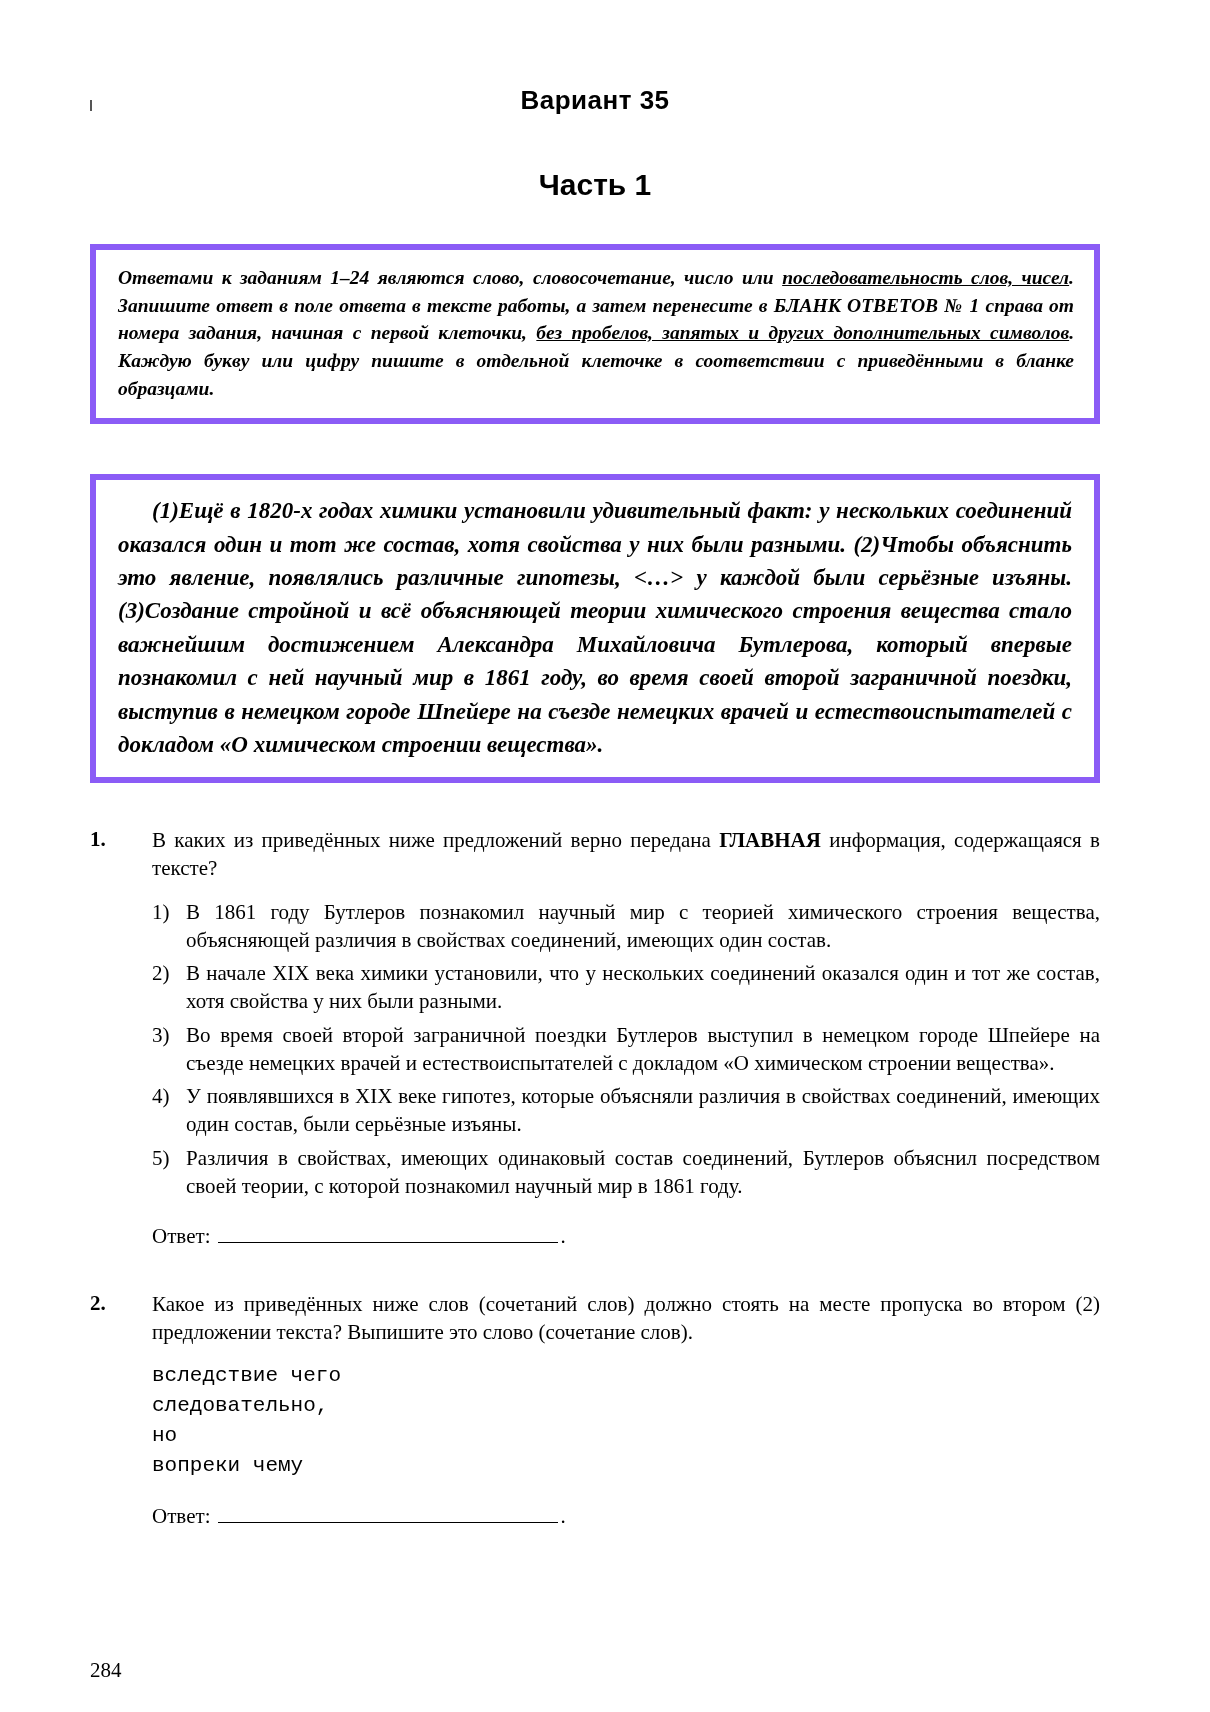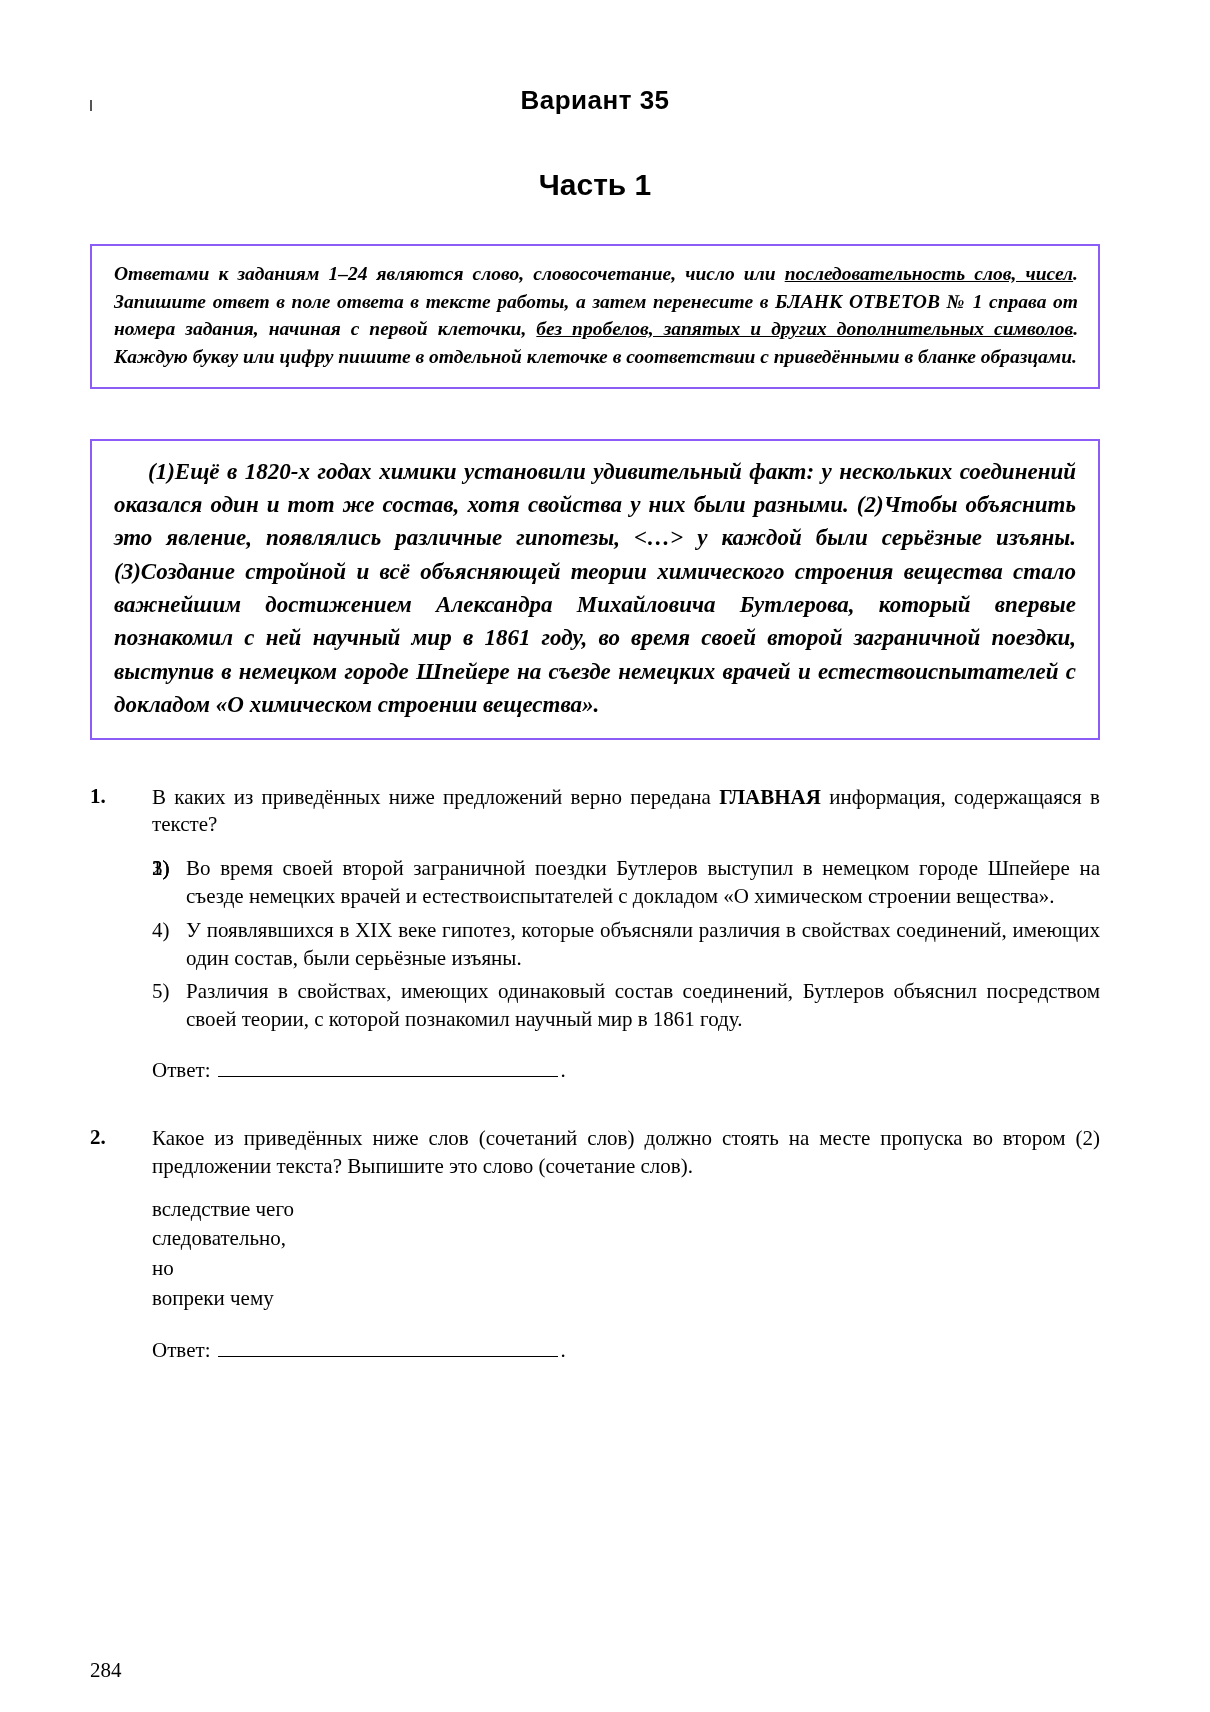--- a/index.html
+++ b/index.html
@@ -37,21 +37,21 @@
     margin: 0 0 52px 0;
   }
   .part-title {
     text-align: center;
     font-family: "Liberation Sans", sans-serif;
     font-weight: bold;
     font-size: 30px;
     margin: 0 0 42px 0;
   }
   .box {
-    border: 2px solid #8b5cf6;
+    border: 6px solid #8b5cf6;
     box-sizing: border-box;
   }
   .instruction-box {
     padding: 14px 20px 16px 22px;
     margin-bottom: 50px;
   }
   .instruction-text {
     font-family: "Liberation Serif", serif;
     font-style: italic;
     font-weight: bold;
@@ -130,20 +130,21 @@
   .option-marker {
     position: absolute;
     left: 0;
     top: 0;
     font-size: 21px;
   }
   .word-list {
     margin: 5px 0 0 0;
     padding: 0;
     list-style: none;
+    font-family: Liberation Mono, monospace;
   }
   .word-item {
     font-size: 21px;
     line-height: 1.42;
   }
   .answer-line {
     margin-top: 24px;
     font-size: 21px;
     display: flex;
     align-items: baseline;
@@ -199,23 +200,25 @@
       <p class="reading-text">(1)Ещё в 1820-х годах химики установили удивительный факт: у нескольких соединений оказался один и тот же состав, хотя свойства у них были разными. (2)Чтобы объяснить это явление, появлялись различные гипотезы, &lt;…&gt; у каждой были серьёзные изъяны. (3)Создание стройной и всё объясняющей теории химического строения вещества стало важнейшим достижением Александра Михайловича Бутлерова, который впервые познакомил с ней научный мир в 1861 году, во время своей второй заграничной поездки, выступив в немецком городе Шпейере на съезде немецких врачей и естествоиспытателей с докладом «О химическом строении вещества».</p>
     </div>
 
     <div class="task task1">
       <div class="task-num">1.</div>
       <div class="task-body">
         <p class="task-stem"><span>В каких из приведённых ниже предложений верно передана </span><span class="bold">ГЛАВНАЯ</span><span> информация, содержащаяся в тексте?</span></p>
         <ul class="options">
           <li class="option">
             <span class="option-marker">1)</span>
+            <span>В 1861 году Бутлеров познакомил научный мир с теорией химического строения вещества, объясняющей различия в свойствах соединений, имеющих один состав.</span>
           </li>
           <li class="option">
             <span class="option-marker">2)</span>
+            <span>В начале XIX века химики установили, что у нескольких соединений оказался один и тот же состав, хотя свойства у них были разными.</span>
           </li>
           <li class="option">
             <span class="option-marker">3)</span>
             <span>Во время своей второй заграничной поездки Бутлеров выступил в немецком городе Шпейере на съезде немецких врачей и естествоиспытателей с докладом «О химическом строении вещества».</span>
           </li>
           <li class="option">
             <span class="option-marker">4)</span>
             <span>У появлявшихся в XIX веке гипотез, которые объясняли различия в свойствах соединений, имеющих один состав, были серьёзные изъяны.</span>
           </li>
           <li class="option">

